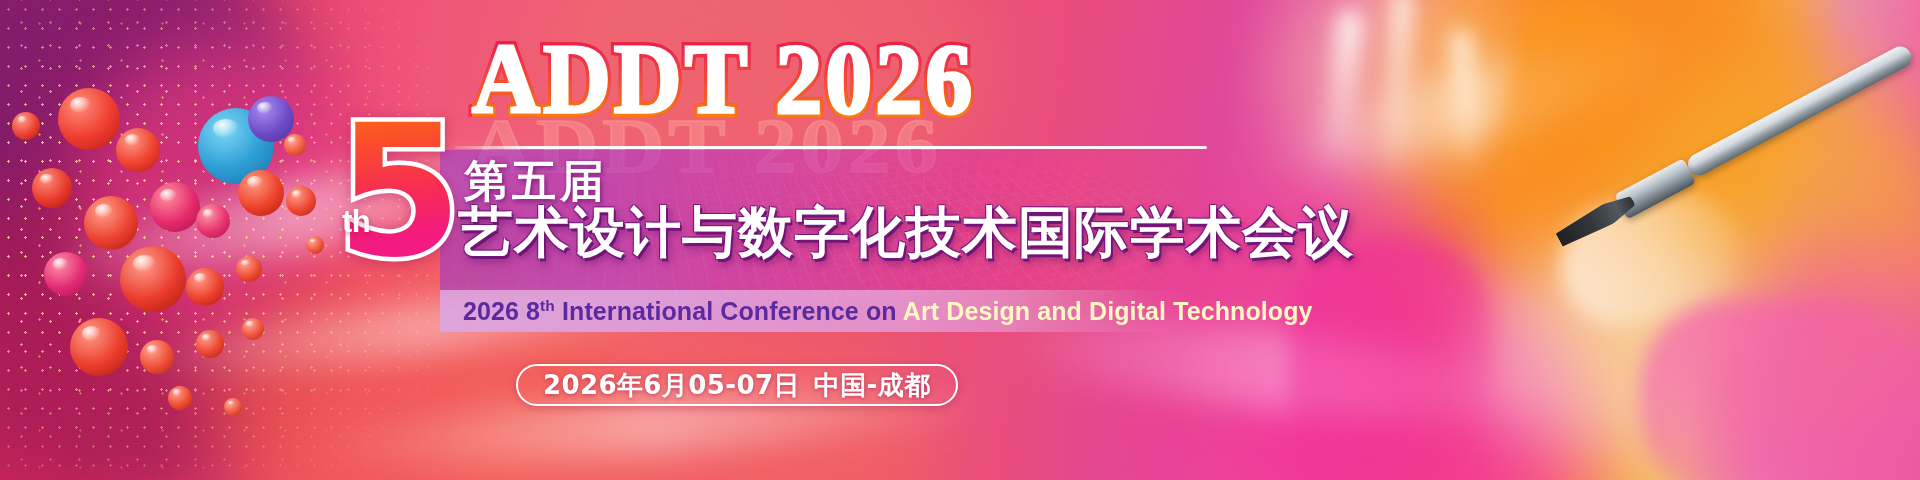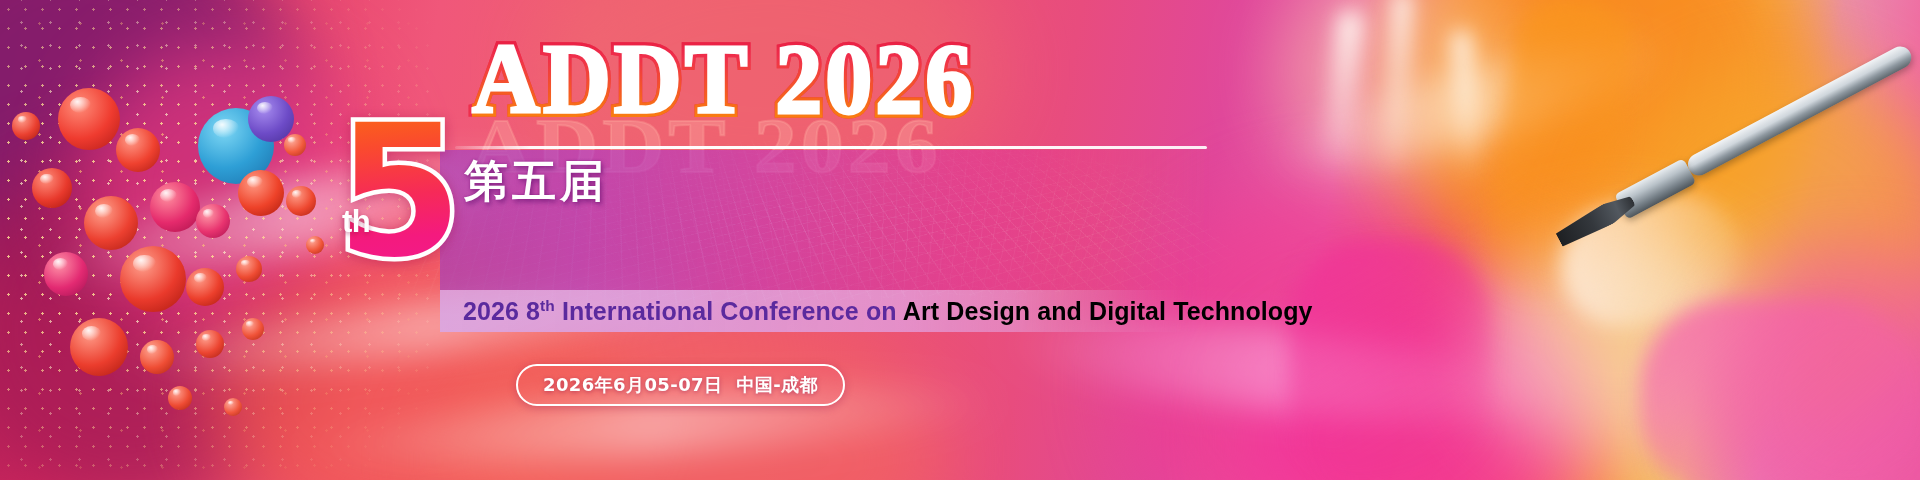--- a/index.html
+++ b/index.html
@@ -287,38 +287,38 @@
   .en-sub{
     position:absolute;
     left:463px;top:297px;
     font-family:"Liberation Sans","DejaVu Sans",sans-serif;
     font-weight:700;
     font-size:25px;
     letter-spacing:.1px;
     color:#5b2a9e;
     white-space:nowrap;
   }
-  .en-sub .accent{color:#000000;}
+  .en-sub .accent{color:#fef9c3;}
   .en-sub sup{font-size:.62em;vertical-align:super;}
 
   
   .date-pill{
     position:absolute;
     left:516px;top:364px;
     height:38px;
     padding:0 25px;
     display:flex;align-items:center;
     border:2.5px solid #ffffff;
     border-radius:22px;
     box-shadow:0 2px 8px rgba(150,20,70,.32);
   }
   .date-text{
     font-family:"DejaVu Sans","Liberation Sans",sans-serif;
     font-weight:700;
-    font-size:18px;
+    font-size:26px;
     color:#ffffff;
     letter-spacing:.4px;
     white-space:nowrap;
     text-shadow:0 1px 4px rgba(140,15,70,.5);
   }
   .date-text .gap{display:inline-block;width:14px;}
 </style>
 </head>
 <body>
 
@@ -399,20 +399,21 @@
         <span class="layerB">ADDT 2026</span>
         <span class="layerC">ADDT 2026</span>
       </span>
     </div>
 
     <div class="divider"></div>
 
     <div class="cn-band"></div>
 
     <div class="cn-line1">第五届</div>
+    <div class="cn-line2">艺术设计与数字化技术国际学术会议</div>
 
     <div class="five-wrap">
       <div class="five-stroke">5</div>
       <div class="five-num">5</div>
       <div class="five-th">th</div>
     </div>
 
     <div class="en-band"></div>
     <div class="en-sub">
       <span>2026 8</span><sup>th</sup><span> International Conference on </span><span class="accent">Art Design and Digital Technology</span>

